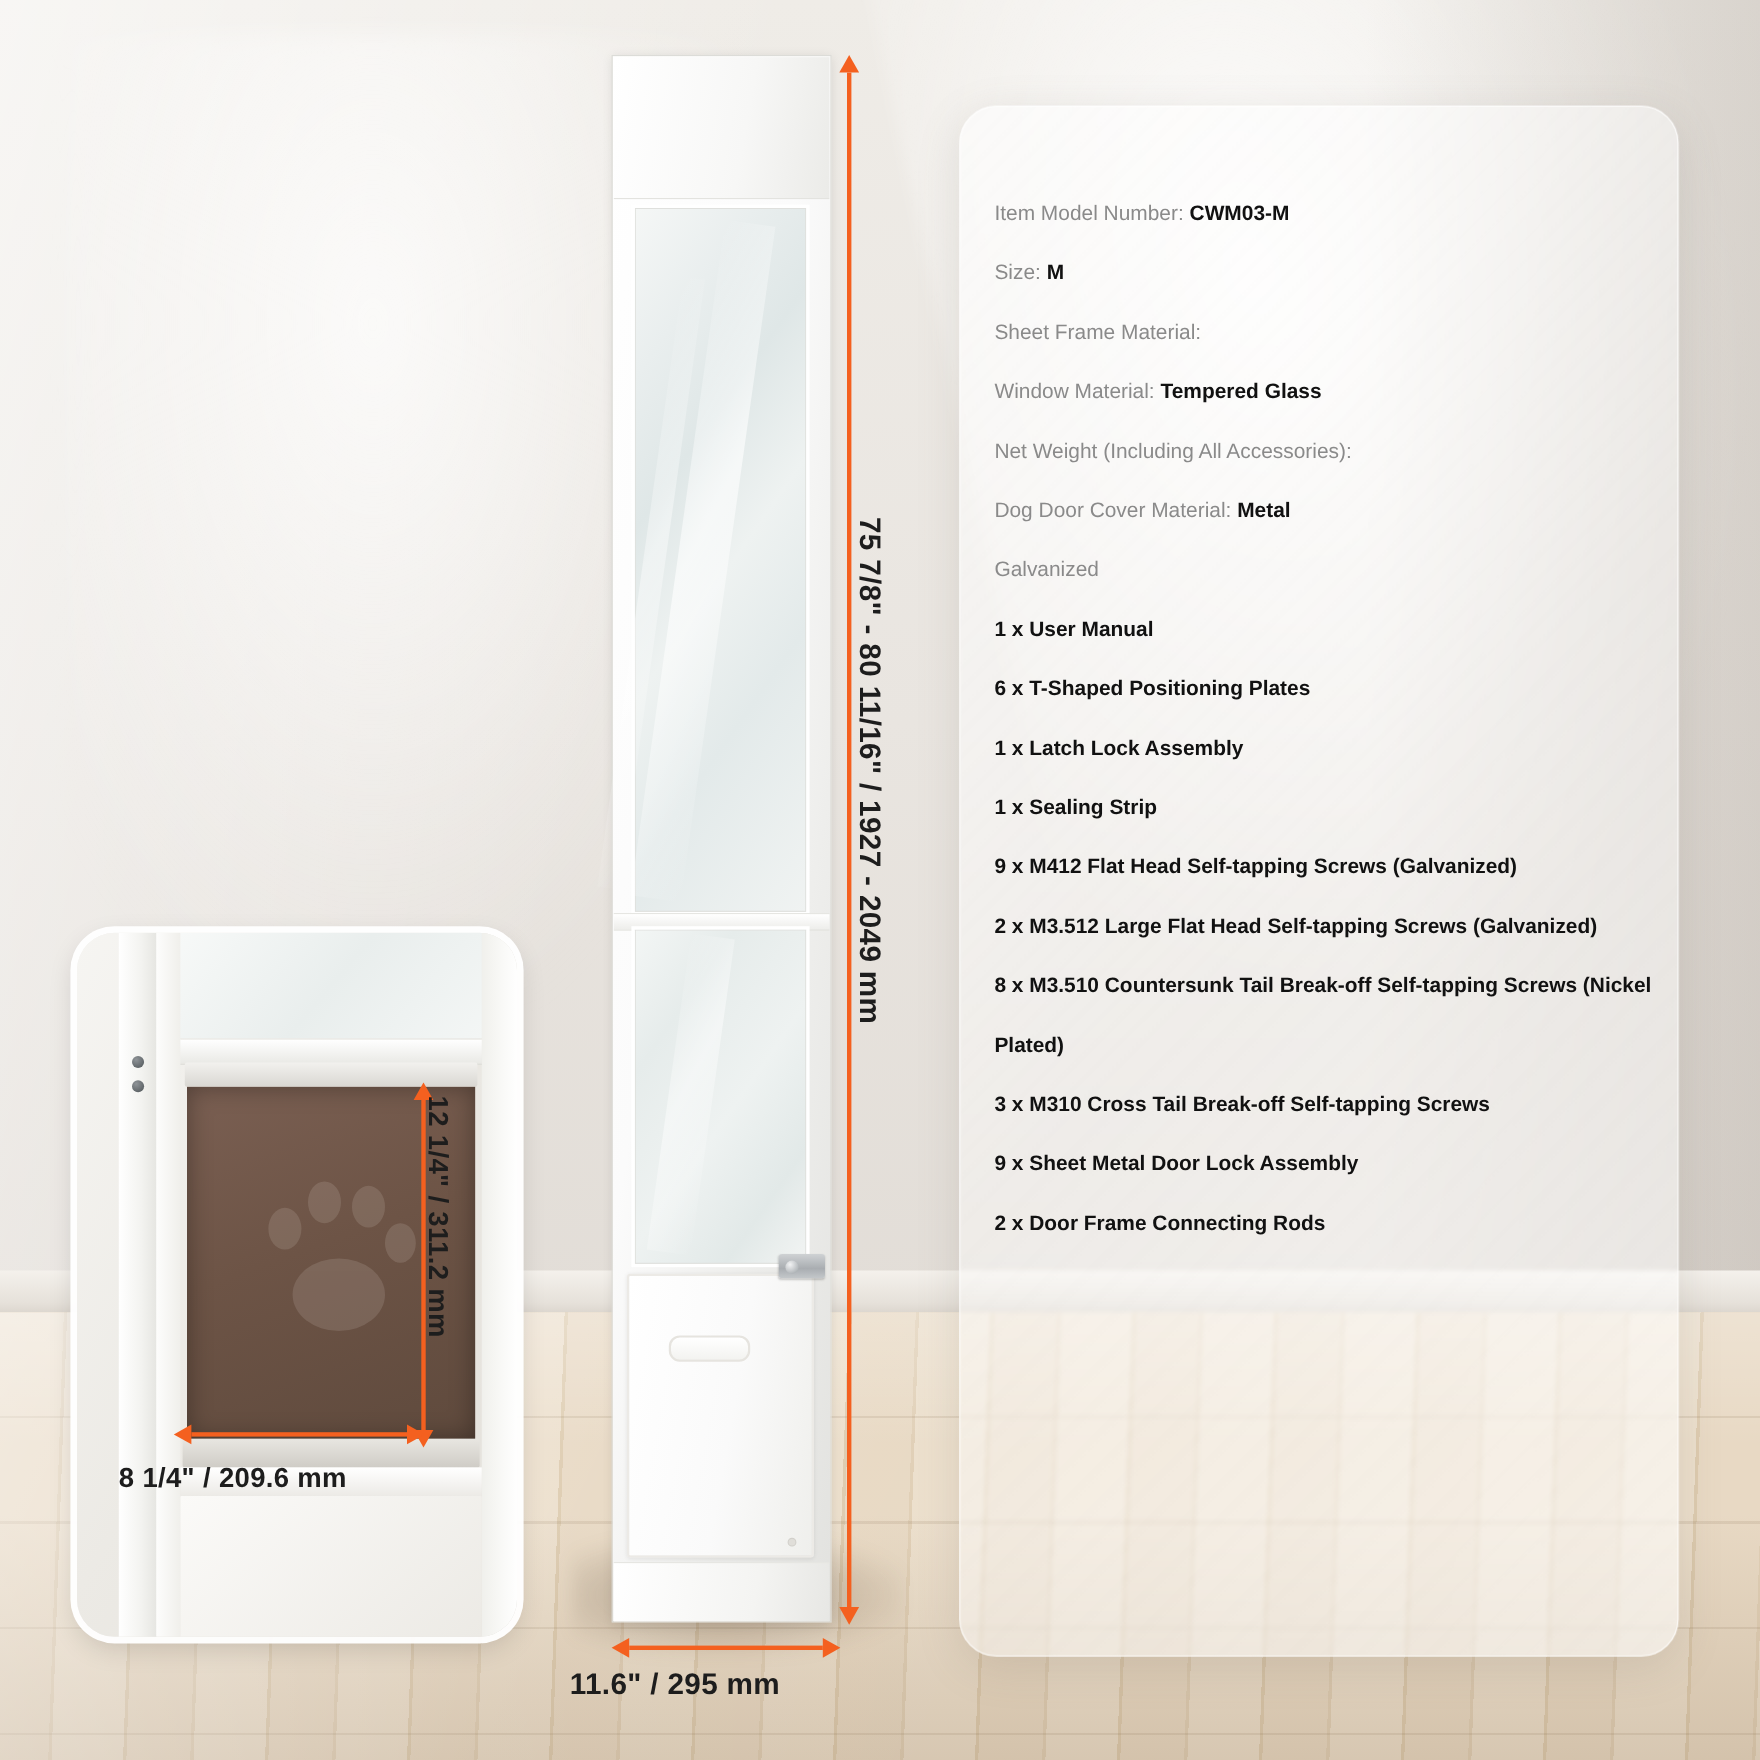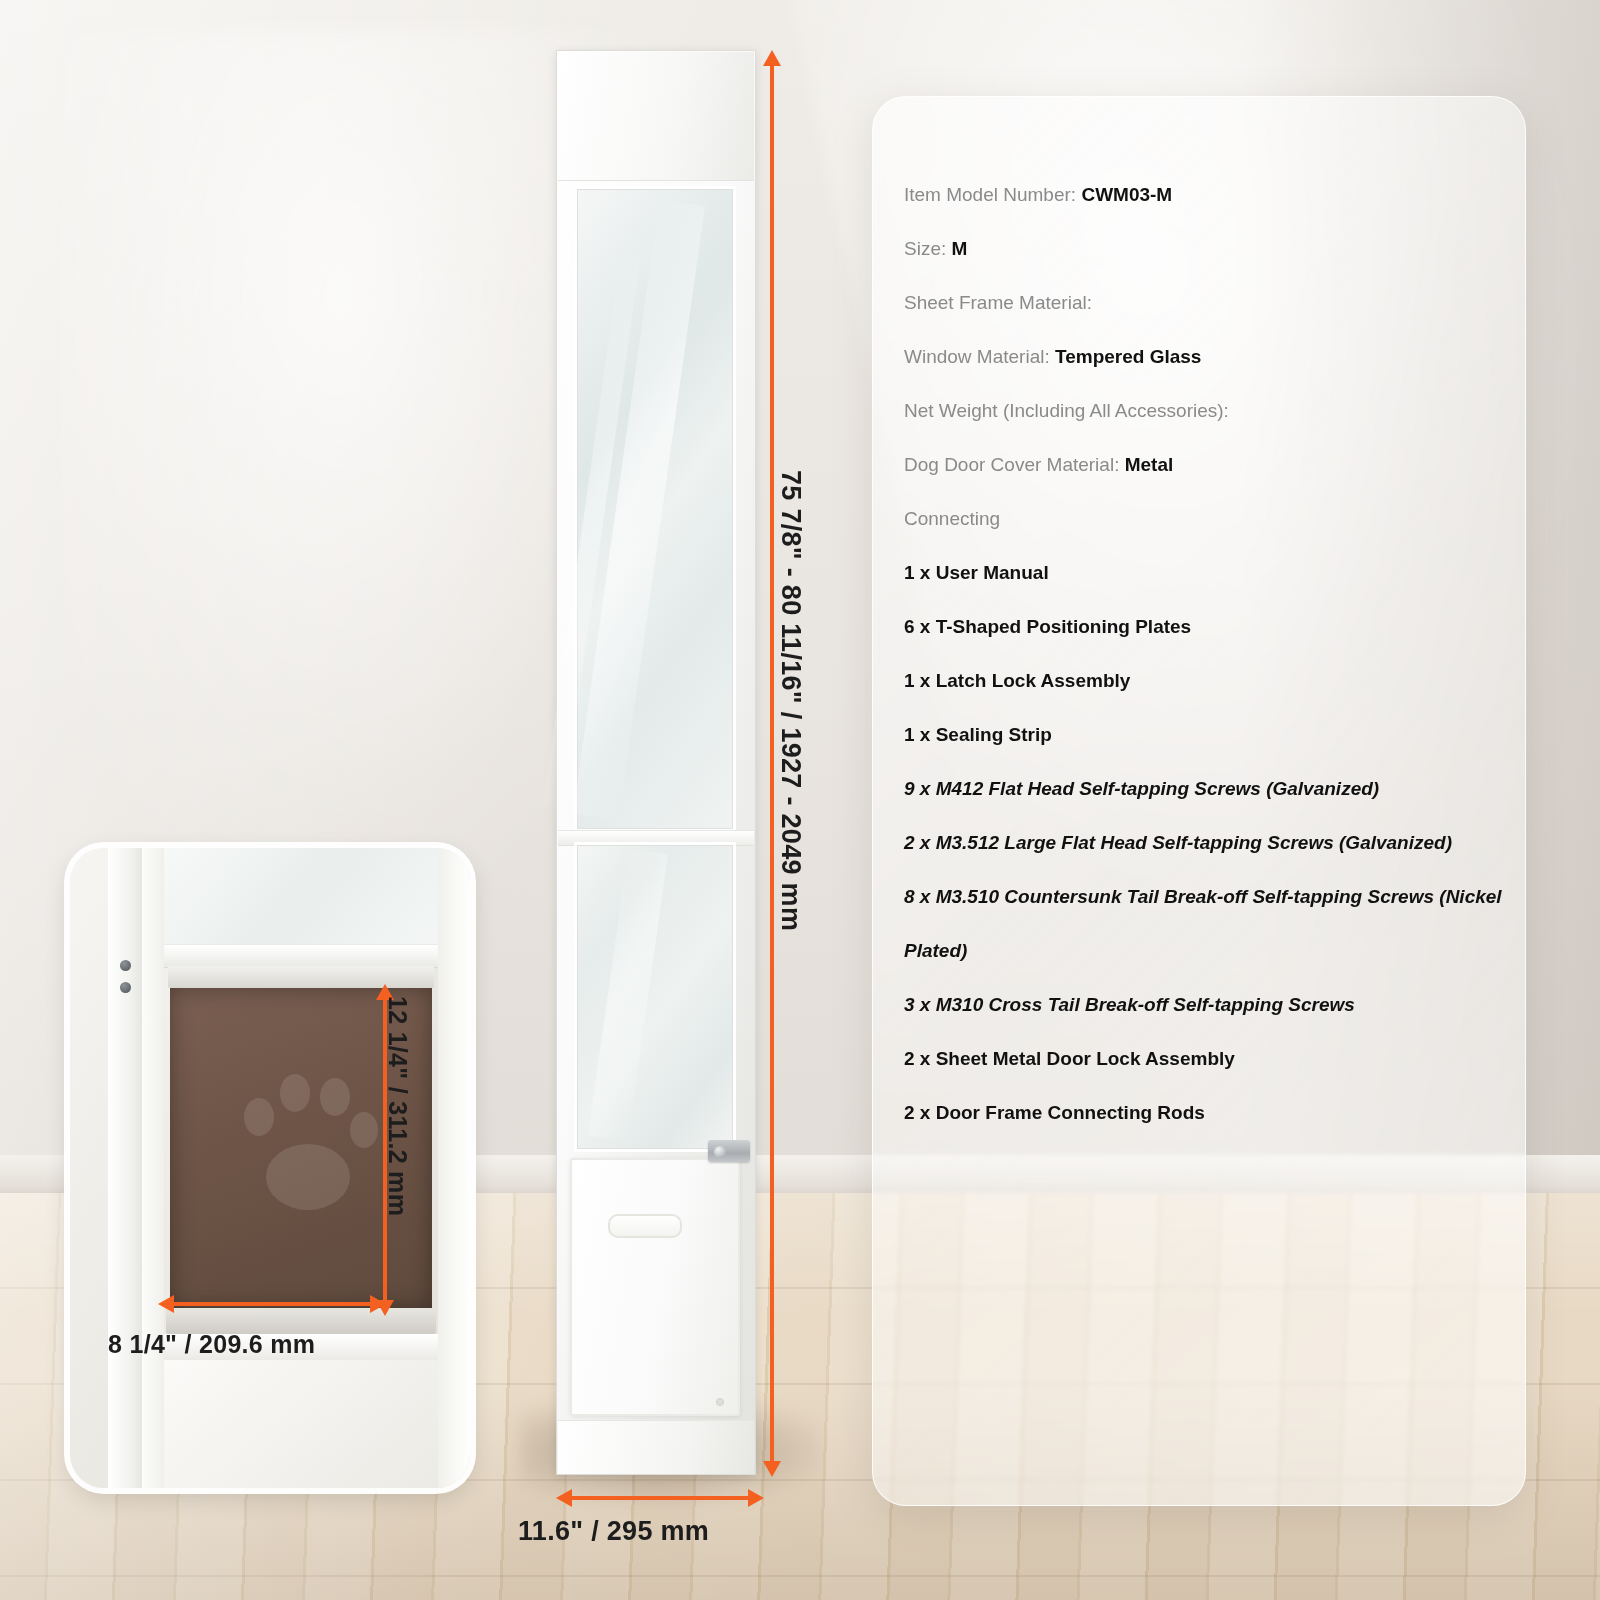--- a/index.html
+++ b/index.html
@@ -367,21 +367,20 @@
   .spec-line .val {
     color: #111111;
     font-weight: bold;
   }
   .spec-line.strong {
     color: #111111;
     font-weight: bold;
   }
   .spec-line.wrap {
     white-space: normal;
-    font-style: italic;
   }
 </style>
 </head>
 <body>
 
 <div id="stage">
 
   <div class="room-wall"></div>
   <div class="wall-light-1"></div>
   <div class="wall-light-2"></div>
@@ -477,27 +476,27 @@
 
     <div class="spec-line">
       <span>Net Weight (Including All Accessories):</span>
     </div>
 
     <div class="spec-line">
       <span>Dog Door Cover Material:</span>
       <span class="val">Metal</span>
     </div>
 
-    <div class="spec-line">Connecting</div>
+    <div class="spec-line">Galvanized</div>
 
     <div class="spec-line strong">1 x User Manual</div>
     <div class="spec-line strong">6 x T-Shaped Positioning Plates</div>
     <div class="spec-line strong">1 x Latch Lock Assembly</div>
     <div class="spec-line strong">1 x Sealing Strip</div>
     <div class="spec-line strong wrap">9 x M412 Flat Head Self-tapping Screws (Galvanized)</div>
     <div class="spec-line strong wrap">2 x M3.512 Large Flat Head Self-tapping Screws (Galvanized)</div>
     <div class="spec-line strong wrap">8 x M3.510 Countersunk Tail Break-off Self-tapping Screws (Nickel Plated)</div>
     <div class="spec-line strong wrap">3 x M310 Cross Tail Break-off Self-tapping Screws</div>
-    <div class="spec-line strong">2 x Sheet Metal Door Lock Assembly</div>
+    <div class="spec-line strong">9 x Sheet Metal Door Lock Assembly</div>
     <div class="spec-line strong">2 x Door Frame Connecting Rods</div>
   </div>
 
 </div>
 
 </body></html>

